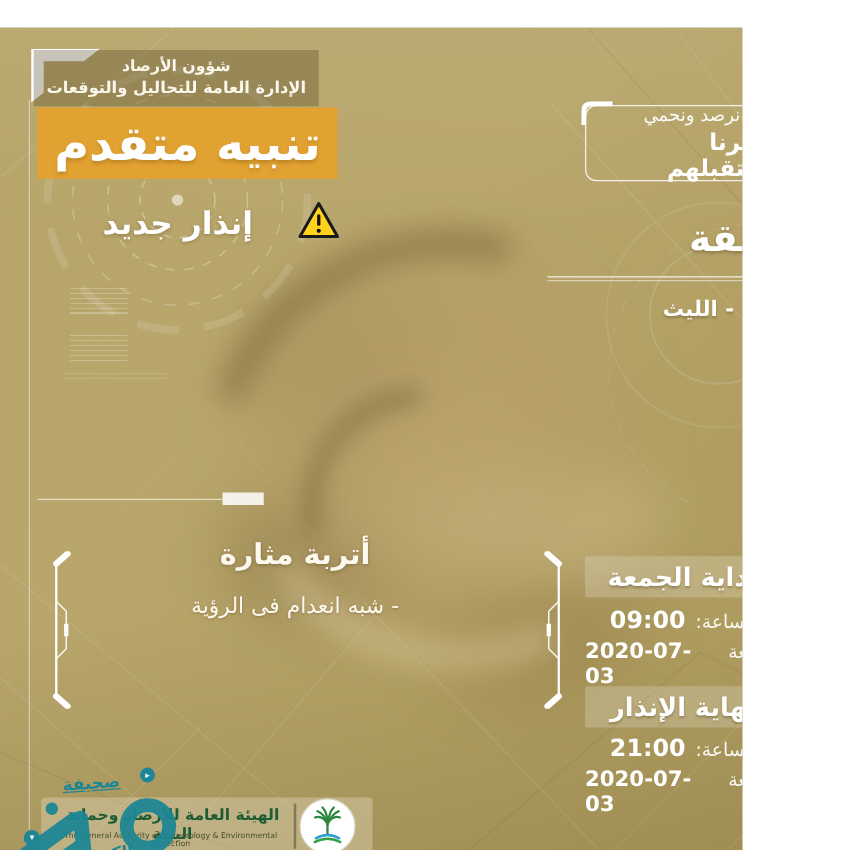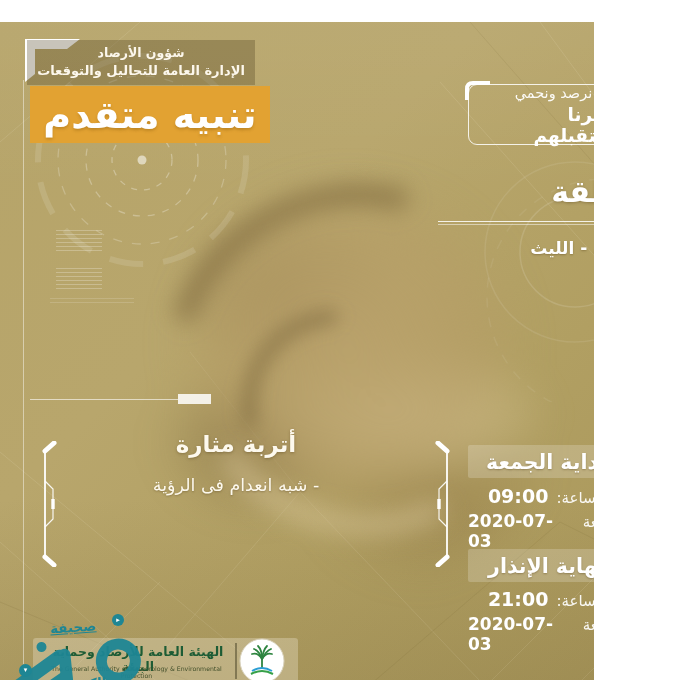--- a/index.html
+++ b/index.html
@@ -156,20 +156,30 @@
 
   <div class="abs header-box" dir="rtl">
     <div class="l1">شؤون الأرصاد</div>
     <div class="l2">الإدارة العامة للتحاليل والتوقعات</div>
   </div>
 
   <div class="abs orange-banner" dir="rtl">
     <span>تنبيه متقدم</span>
   </div>
 
+  <div class="abs status-row">
+    <span class="status-text" dir="rtl">إنذار جديد</span>
+    <span>
+      <svg width="34" height="30" viewBox="0 0 36 32">
+        <path d="M18 2 L34 30 L2 30 Z" fill="#ffd21f" stroke="#1a1a1a" stroke-width="2.6" stroke-linejoin="round"></path>
+        <rect x="16.6" y="11" width="2.8" height="10" rx="1.4" fill="#111"></rect>
+        <circle cx="18" cy="25.2" r="1.8" fill="#111"></circle>
+      </svg>
+    </span>
+  </div>
 
   <div class="abs tagline-box" dir="rtl">
     <svg class="tag-accent" style="left:-4px;top:-4px;" width="26" height="20" viewBox="0 0 26 20">
       <path d="M2 19 L2 8 Q2 2 8 2 L25 2" fill="none" stroke="#fff" stroke-width="4"></path>
     </svg>
     <svg class="tag-accent" style="right:-4px;bottom:-4px;" width="26" height="20" viewBox="0 0 26 20">
       <path d="M24 1 L24 12 Q24 18 18 18 L1 18" fill="none" stroke="#fff" stroke-width="4"></path>
     </svg>
     <div class="t1">نرصد ونحمي</div>
     <div class="t2">لحاضرنا ومستقبلهم</div>

